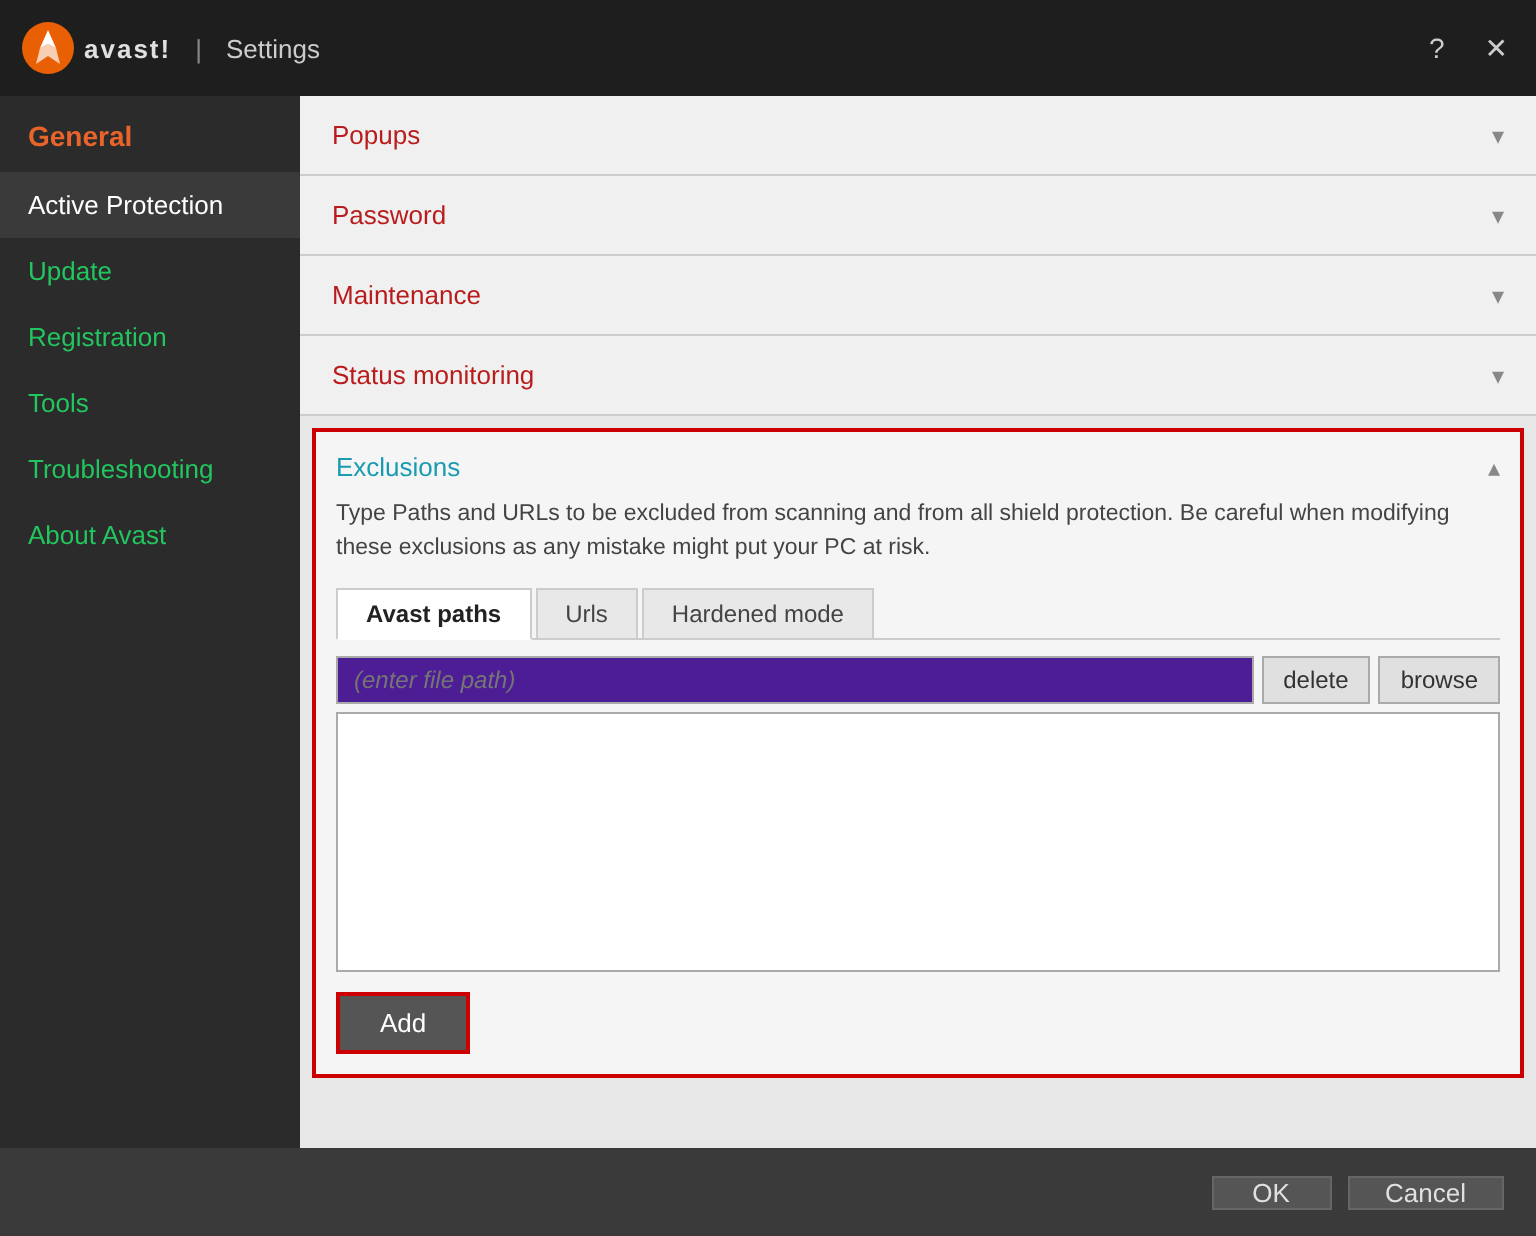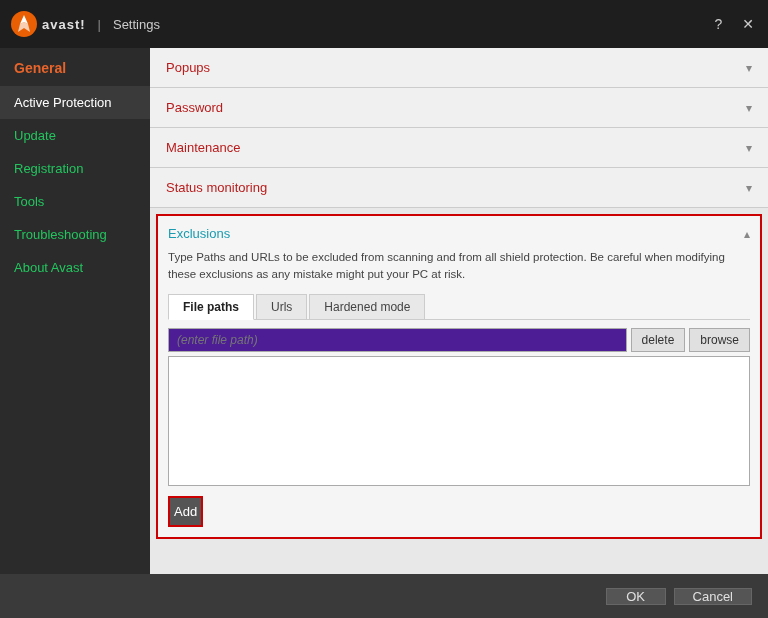--- a/index.html
+++ b/index.html
@@ -217,21 +217,21 @@
       border: 1px solid #aaa;
       height: 130px;
       margin-top: 4px;
     }
 
     
     .add-btn-wrapper {
       margin-top: 10px;
     }
     .add-btn {
-      padding: 6px 4px;
+      padding: 6px 20px;
       font-size: 13px;
       background: #555;
       color: #fff;
       border: 2px solid #cc0000;
       cursor: pointer;
     }
 
     
     .bottom-bar {
       background: #3a3a3a;
@@ -322,21 +322,21 @@
       </div>
 
       <div class="exclusions-panel">
         <div class="exclusions-title">
           <span>Exclusions</span>
           <span class="chevron-up">▴</span>
         </div>
         <p class="exclusions-desc">Type Paths and URLs to be excluded from scanning and from all shield protection. Be careful when modifying these exclusions as any mistake might put your PC at risk.</p>
 
         <div class="tabs">
-          <div class="tab active">File paths</div>
+          <div class="tab active">Avast paths</div>
           <div class="tab">Urls</div>
           <div class="tab">Hardened mode</div>
         </div>
 
         <div class="file-path-row">
           <input class="file-path-input" type="text" value="" placeholder="(enter file path)" style="">
           <button class="action-btn">delete</button>
           <button class="action-btn">browse</button>
         </div>
 

